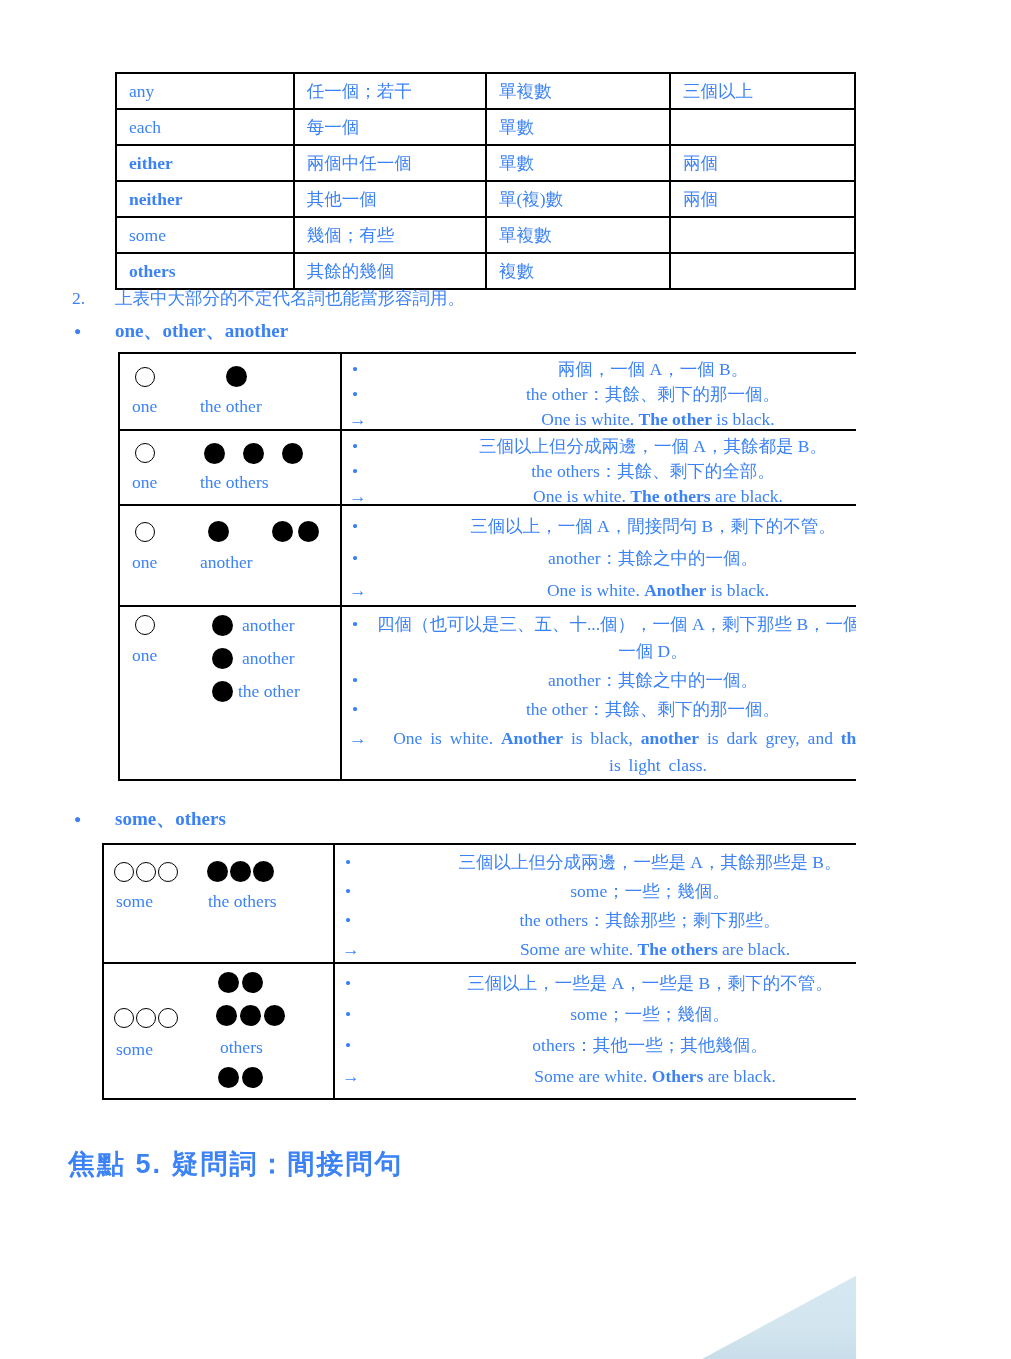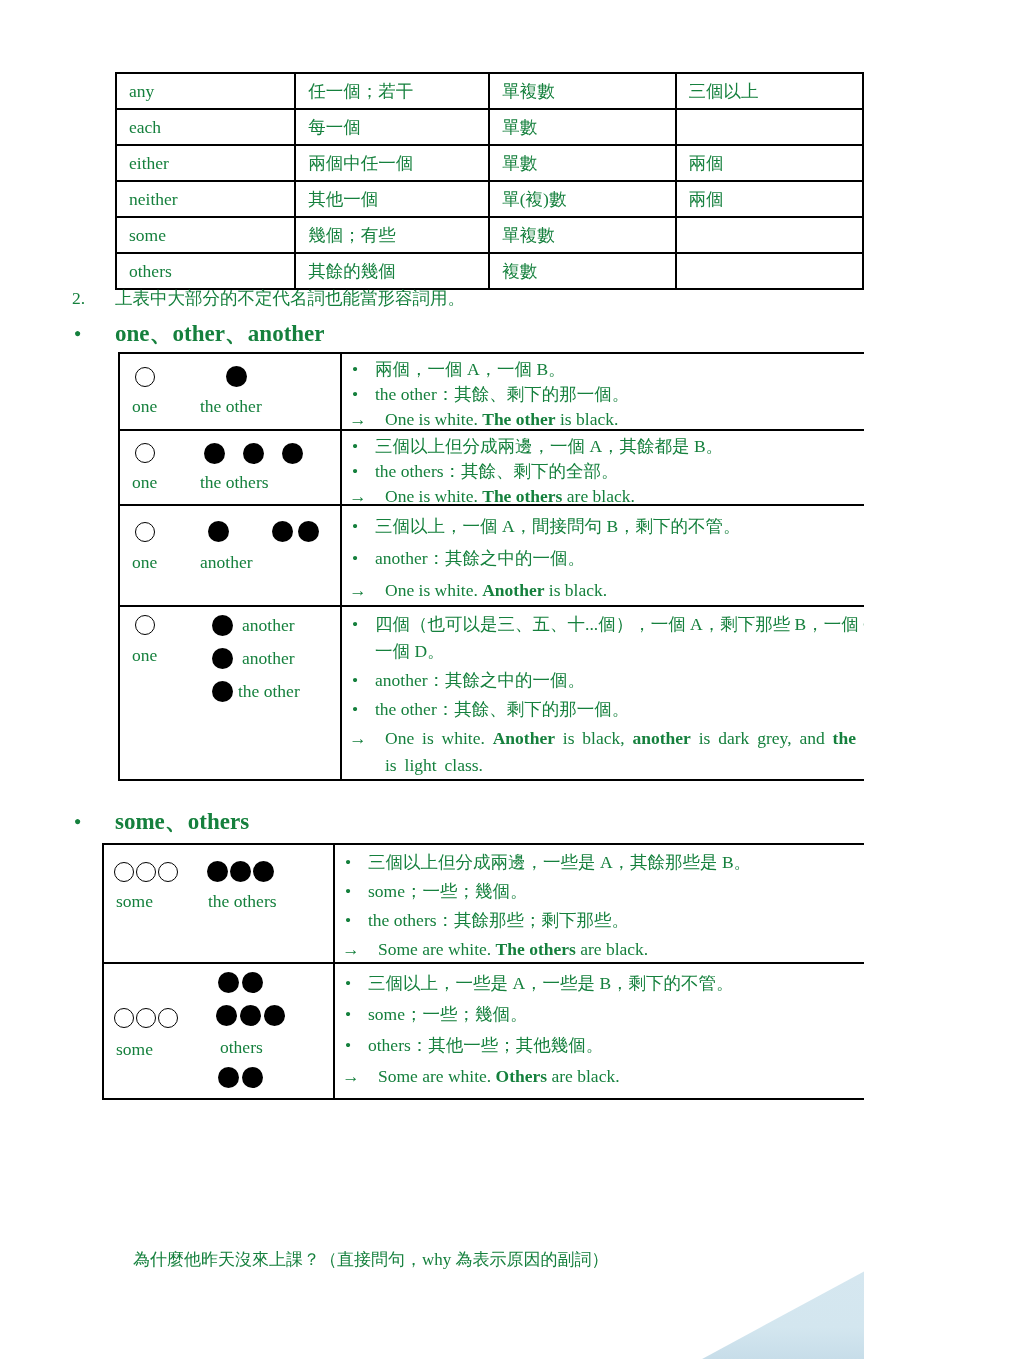--- a/index.html
+++ b/index.html
@@ -1,42 +1,42 @@
 <!DOCTYPE html>
 <html><head>
 <meta charset="utf-8">
 <style>
   html,body{margin:0;padding:0;background:#fff;}
   .page{
     position:relative;width:856px;height:1359px;background:#ffffff;
-    font-family:"Liberation Serif","DejaVu Serif",serif;color:#15803d;overflow:hidden;padding-left:8px;
+    font-family:"Liberation Serif","DejaVu Serif",serif;color:#3b82f6;overflow:hidden;
   }
   
   .t1{position:absolute;left:115px;top:72px;border-collapse:collapse;table-layout:fixed;}
   .t1 td{border:2px solid #000;height:34px;padding:0 4px 0 12px;font-size:17.5px;vertical-align:middle;overflow:hidden;white-space:nowrap;}
-  .t1 td.b{font-weight:normal;margin-left:44px;}
+  .t1 td.b{font-weight:bold;margin-left:44px;}
   
   .note{position:absolute;left:72px;top:287px;font-size:17.5px;line-height:22px;display:flex;}
   .note .num{width:43px;flex:0 0 43px;}
   .sec-title{position:absolute;left:74px;display:flex;align-items:center;}
   .sec-title .ldot{font-size:12px;width:41px;flex:0 0 41px;}
-  .sec-title .stxt{font-weight:bold;font-size:23px;font-family:Liberation Serif, serif;}
+  .sec-title .stxt{font-weight:bold;font-size:19px;font-family:Liberation Serif, serif;}
   
   .box{position:absolute;border:2px solid #000;background:#fff;}
   .row{display:flex;border-bottom:2px solid #000;box-sizing:border-box;}
   .row:last-child{border-bottom:none;}
   .cell-l{position:relative;border-right:2px solid #000;flex:0 0 auto;box-sizing:border-box;}
   .cell-r{flex:1 1 auto;padding:3px 6px 0 10px;font-size:17.5px;box-sizing:border-box;overflow:hidden;}
   .circ{position:absolute;width:20px;height:20px;border:1.5px solid #000;border-radius:50%;background:#fff;box-sizing:border-box;}
   .dot{position:absolute;width:21px;height:21px;border-radius:50%;background:#000;}
   .lbl{position:absolute;font-size:17.5px;white-space:nowrap;}
   .bi{display:flex;align-items:flex-start;}
   .bi .m{flex:0 0 23px;}
   .bi .ma{flex:0 0 36px;margin-left:-3px;}
-  .bi .tx{flex:1 1 auto;}
+  .bi .tx{flex:1 1 auto;text-align:center;}
   .bb{font-weight:bold;}
   .lh25 .bi{line-height:25px;}
   .lh25{padding-top:3px;}
   .loose .bi{line-height:25px;margin-bottom:7px;}
   .loose{padding-top:8px;}
   .r4 .bi{line-height:27px;margin-bottom:2px;}
   .r4{padding-top:4px;}
   .s1 .bi{line-height:27px;margin-bottom:2px;}
   .s1{padding-top:4px;}
   .s2 .bi{line-height:28px;margin-bottom:3px;}
@@ -292,19 +292,19 @@
           </div>
         <div class="bi">
             <span class="ma">→</span>
             <span class="tx"><span>Some are white. </span><span class="bb">Others</span><span> are black.</span></span>
           </div>
       </div>
     </div>
 
   </div>
 
-
-  <div class="ex-tr">為什麼他昨天沒來上課？（直接問句，why 為表示原因的副詞）</div>
+  <div class="focus">焦點 5. 疑問詞：間接問句</div>
+
 
   <div class="corner"></div>
   <div class="pageno">37</div>
 
 </div>
 
 </body></html>

